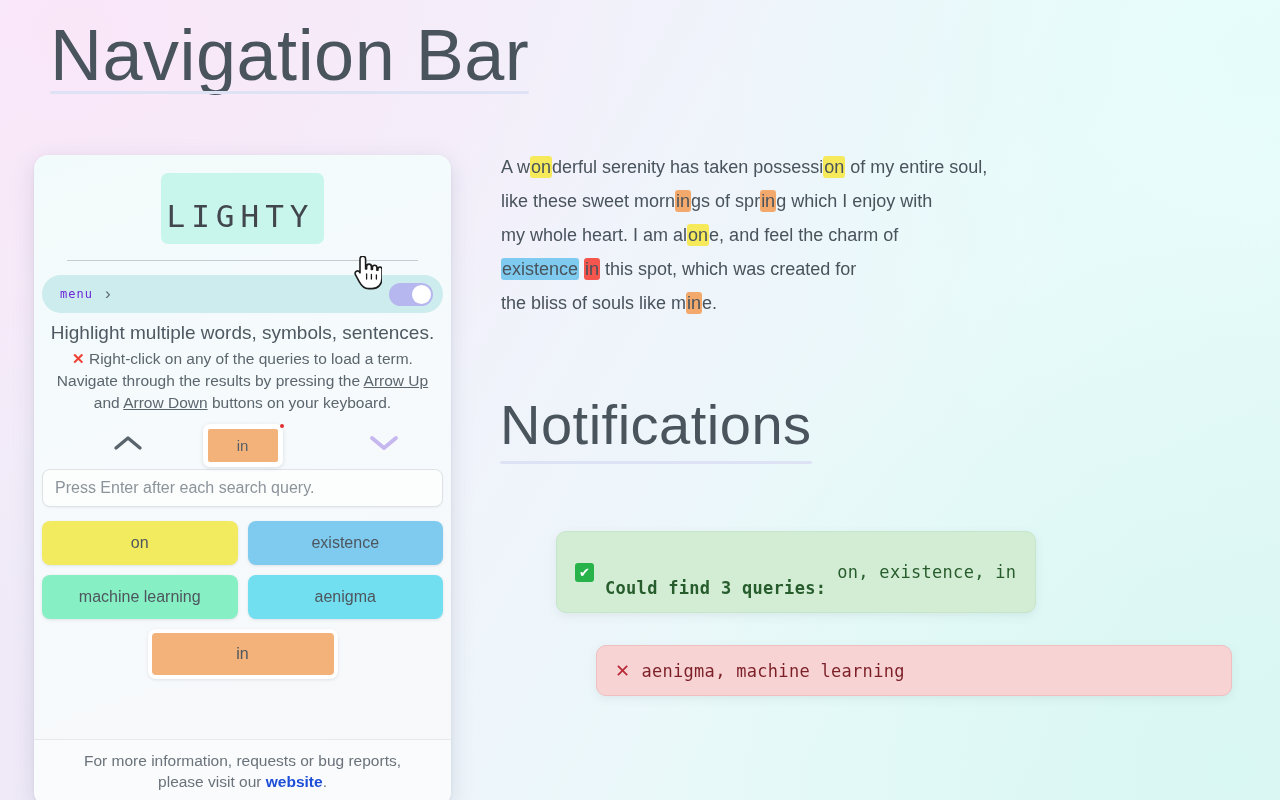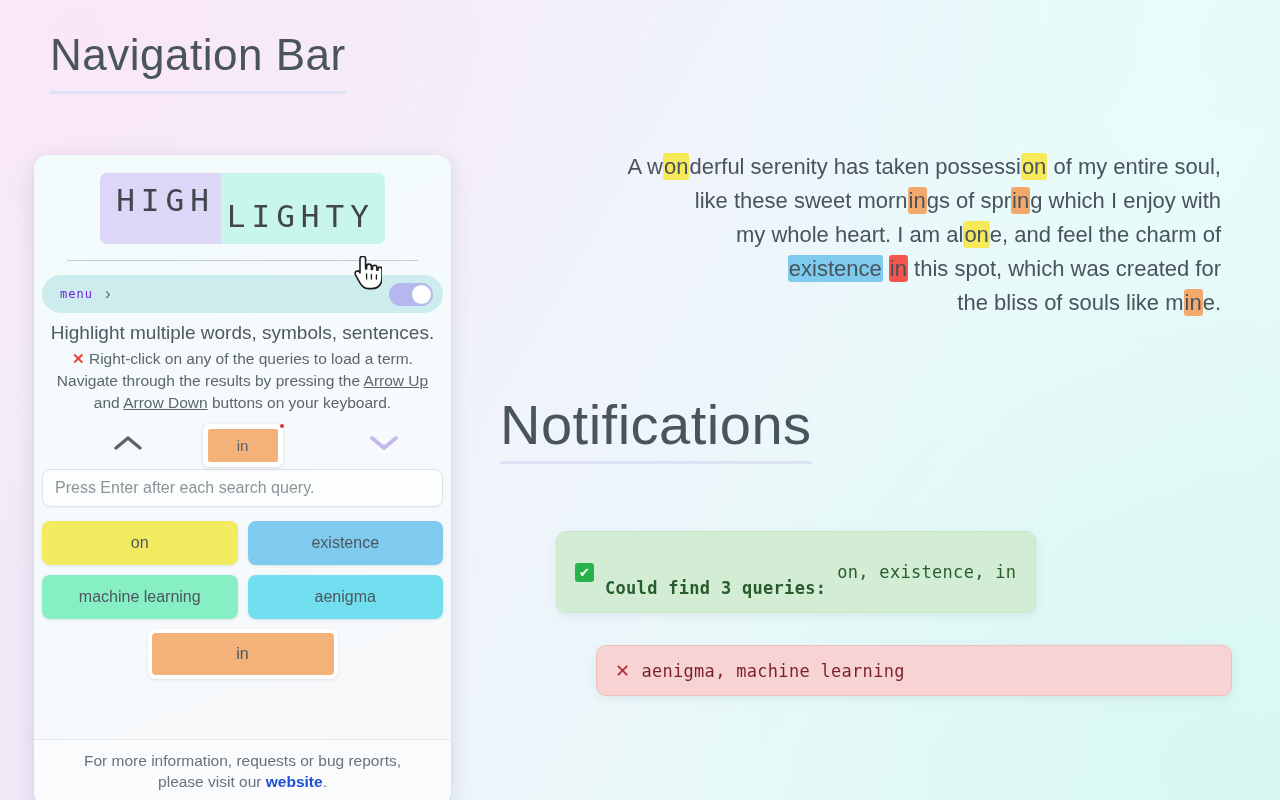--- a/index.html
+++ b/index.html
@@ -31,21 +31,21 @@
     white-space: nowrap;
     padding-bottom: 6px;
   }
   .heading .rule {
     position: absolute;
     left: 0; right: 0; bottom: 0;
     height: 3px;
     background: #dde2f4;
     border-radius: 2px;
   }
-  #nav-heading   { left: 50px;  top: 22px;  font-size: 44px; line-height: 66px; }
+  #nav-heading   { left: 50px;  top: 22px;  font-size: 72px; line-height: 66px; }
   #notif-heading { left: 500px; top: 392px; font-size: 56px; line-height: 66px; }
 
   
   #popup-panel {
     position: absolute;
     left: 34px;
     top: 155px;
     width: 417px;
     border-radius: 14px;
     background: linear-gradient(160deg, #f2fbfb 0%, #f6fafc 45%, #f7f8fa 100%);
@@ -232,24 +232,23 @@
     margin-top: 44px;
   }
   .link-website { color: #1d4ed8; font-weight: 700; text-decoration: none; }
 
   
   #sample-text {
     position: absolute;
     left: 501px;
     top: 150px;
     width: 720px;
-    font-size: 22px;
+    font-size: 18px;
     line-height: 34px;
     color: #49535c;
-    text-align: right;
   }
   mark { border-radius: 3px; padding: 1px 1px; color: #49535c; }
   mark.hl-yellow { background: #f7ea5a; }
   mark.hl-orange { background: #f4a96c; }
   mark.hl-blue   { background: #7ecbef; }
   mark.hl-red    { background: #f4564e; color: #46505a; }
 
   
   .notif {
     position: absolute;
@@ -306,21 +305,20 @@
 
 <div class="heading" id="notif-heading">
   <span>Notifications</span>
   <span class="rule"></span>
 </div>
 
 <div id="popup-panel">
 
   <div class="logo-wrap">
     <div class="logo">
-      <span class="logo-a">HIGH</span>
       <span class="logo-b">LIGHTY</span>
     </div>
   </div>
 
   <div class="divider"></div>
 
   <div class="menu-row">
     <span class="menu-label">menu</span>
     <span class="menu-chevron">›</span>
     <span class="toggle"></span>

